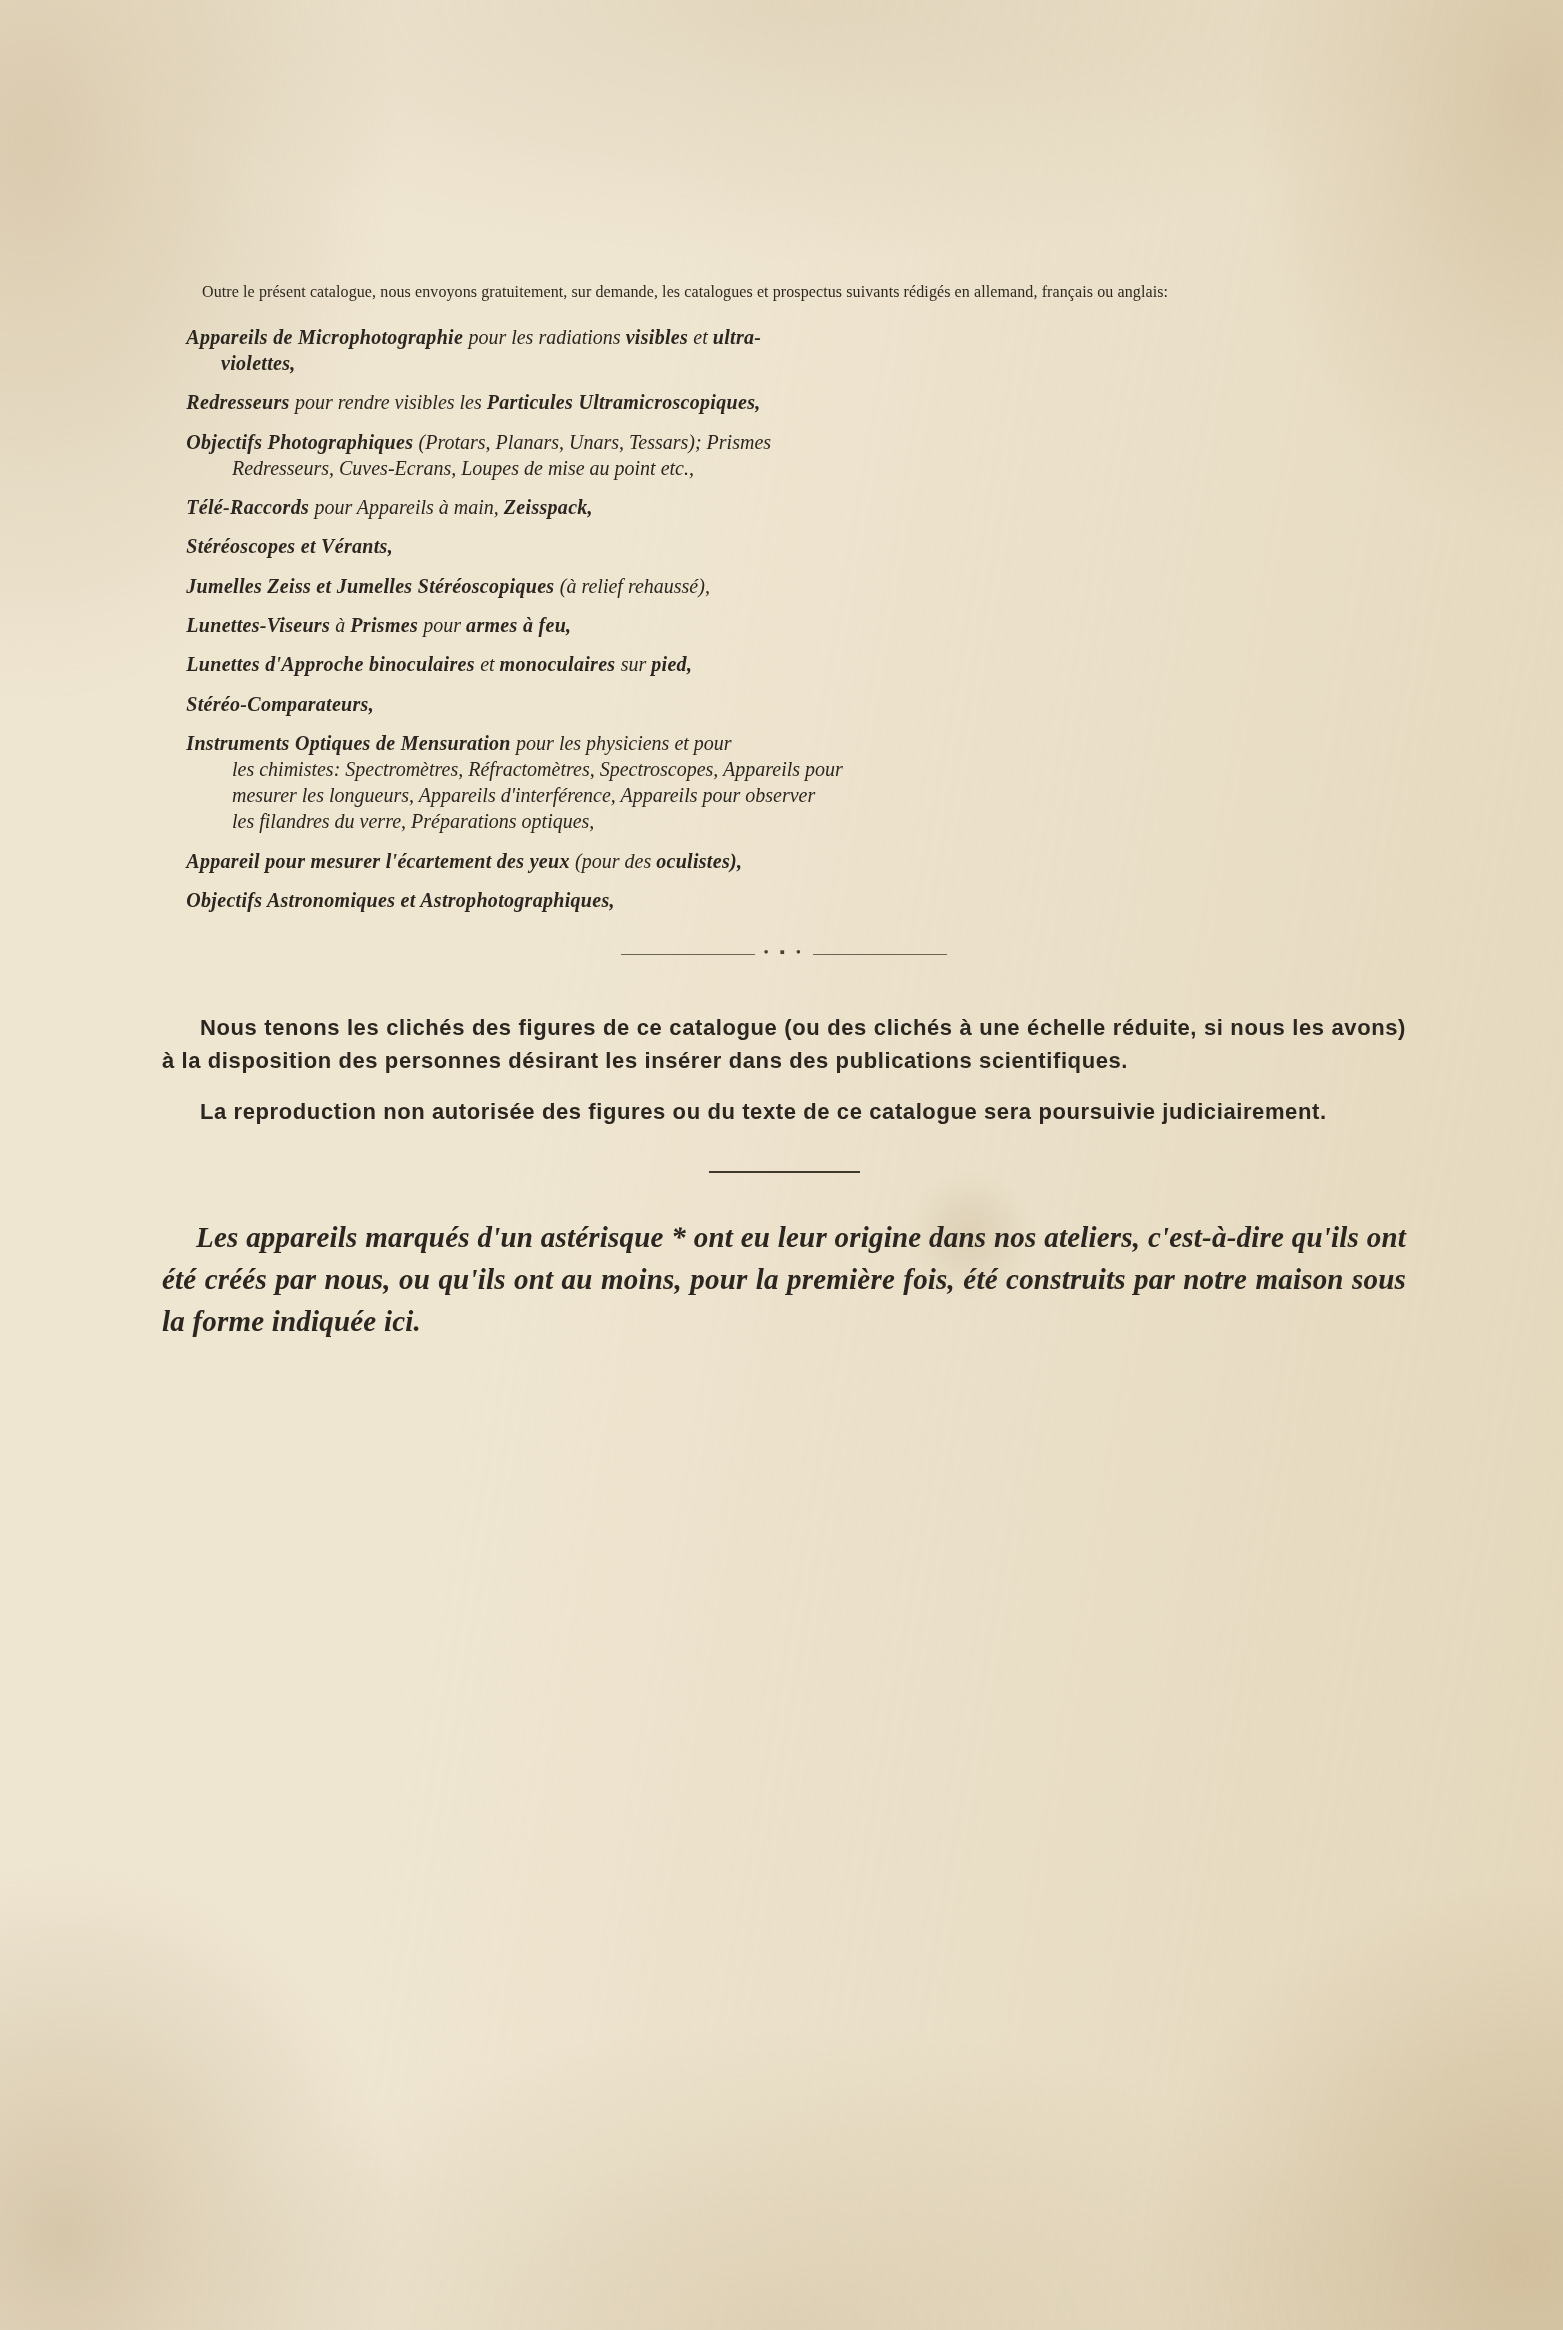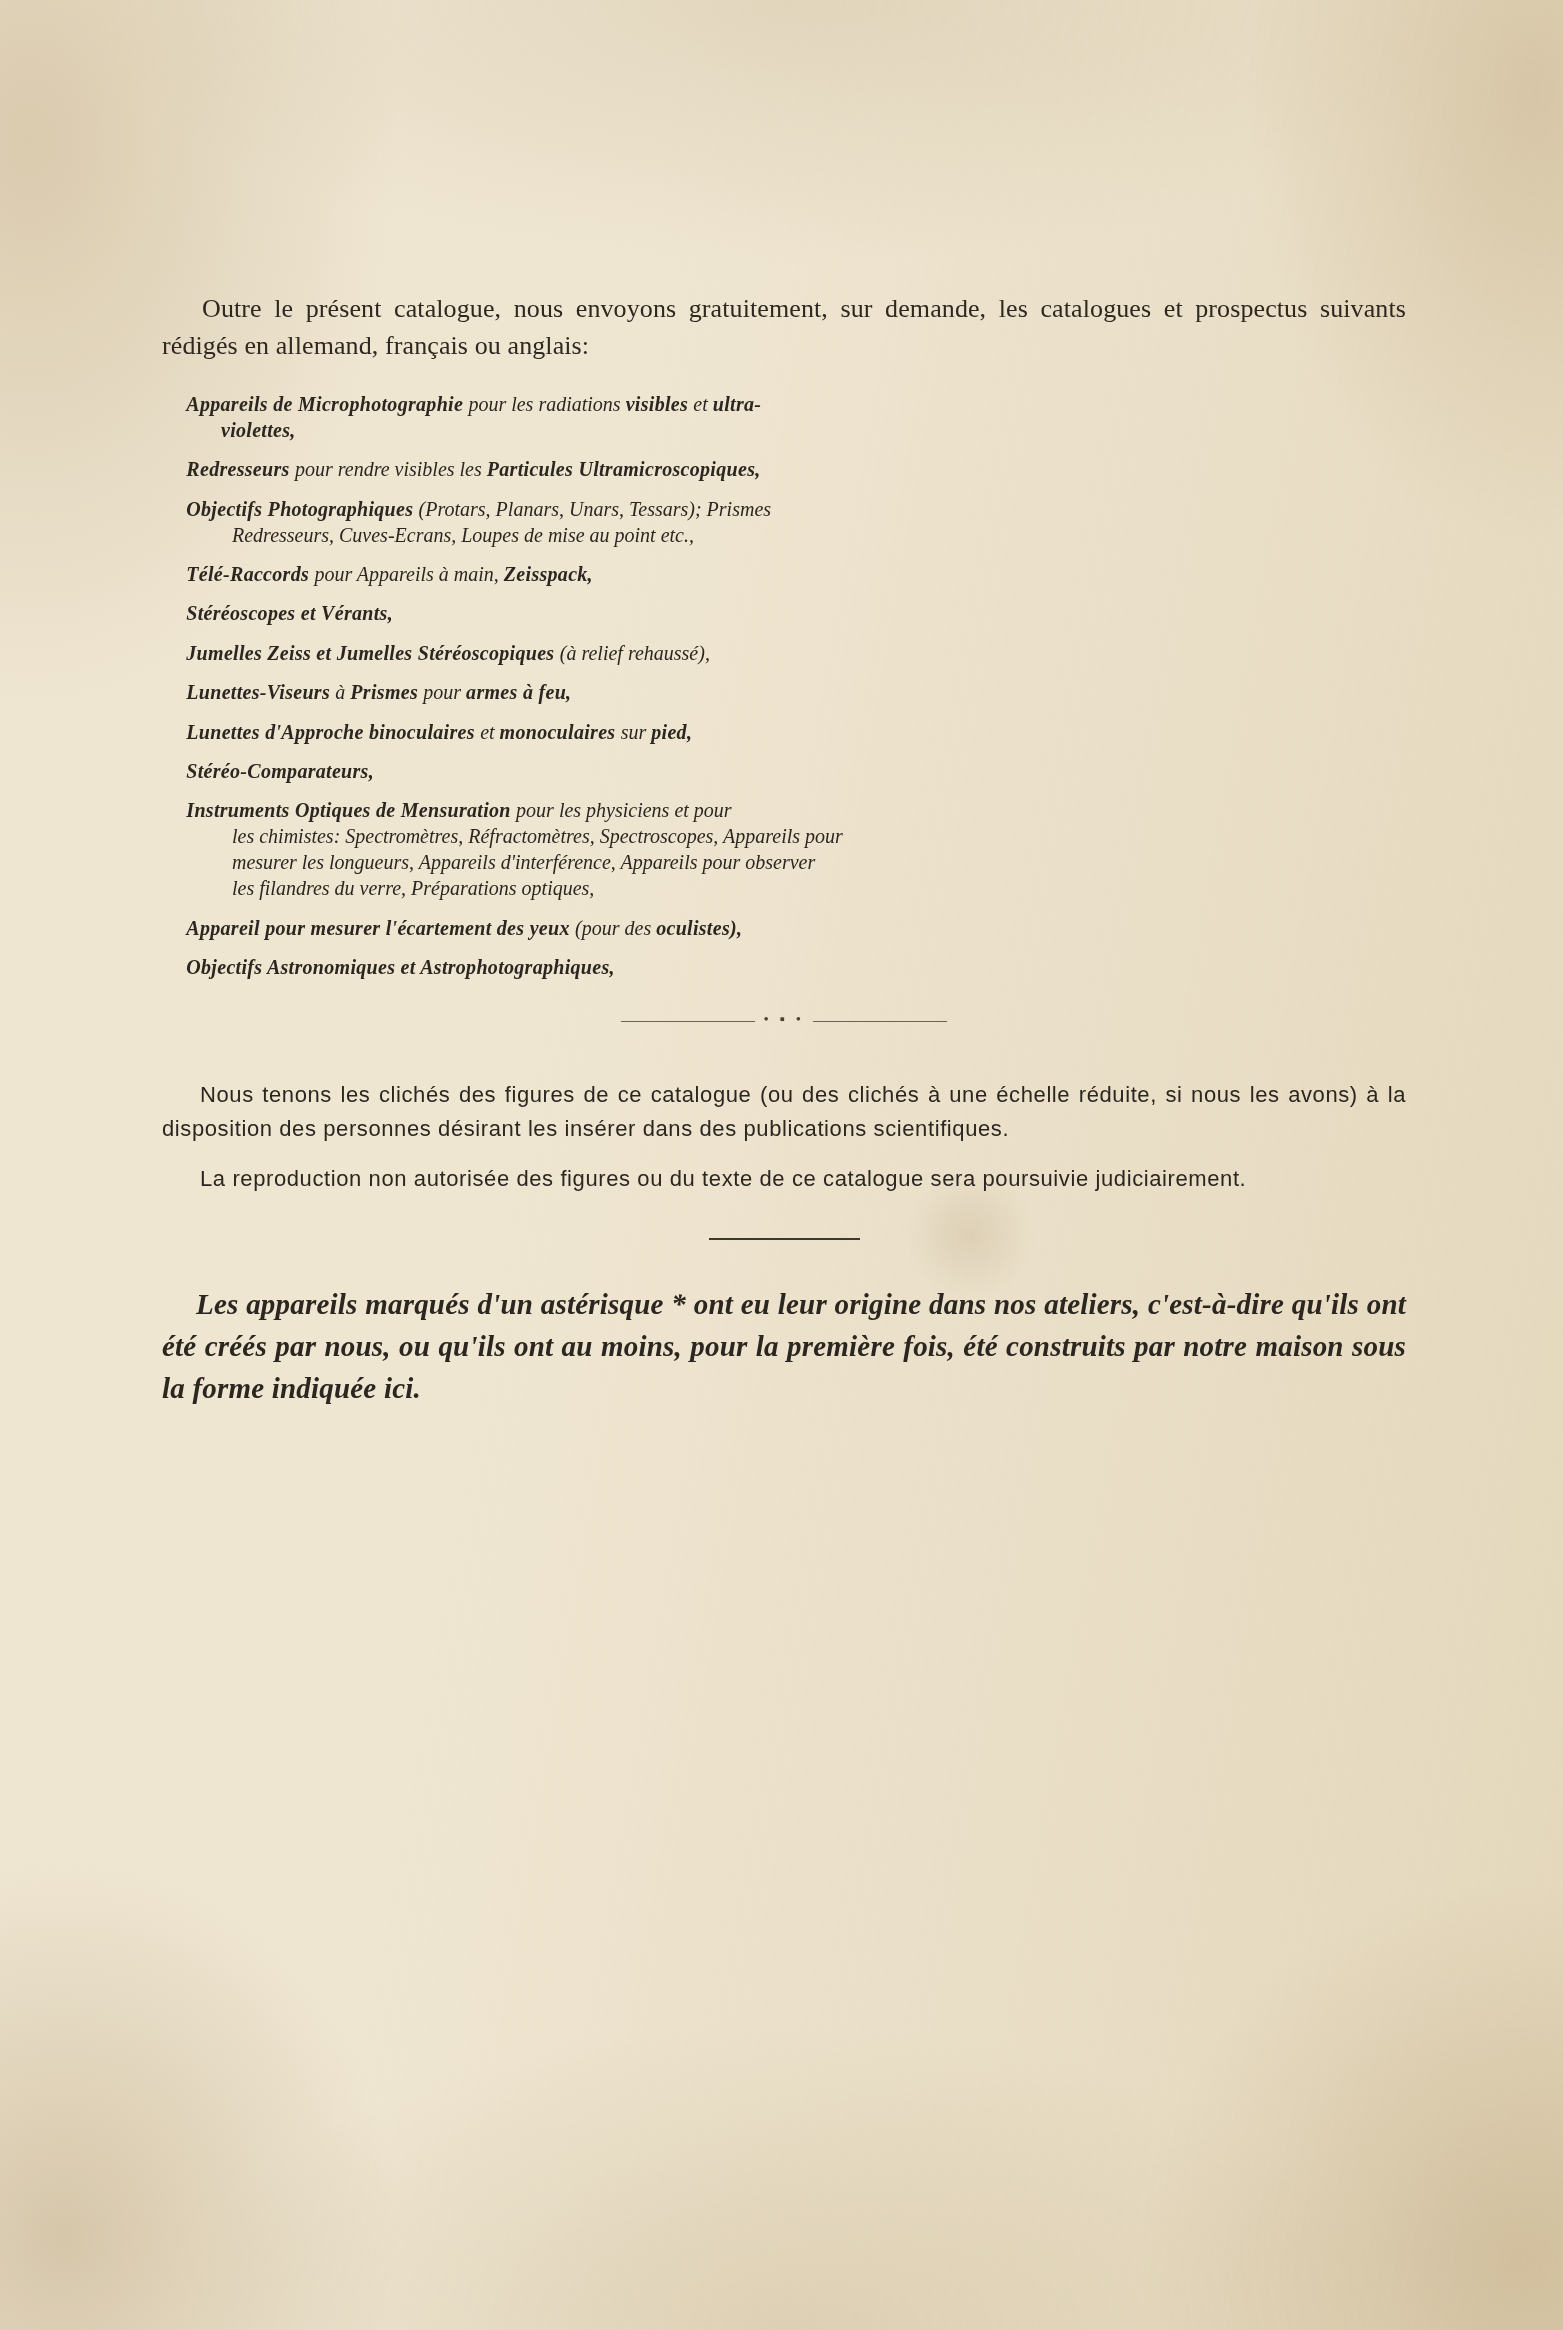--- a/index.html
+++ b/index.html
@@ -38,21 +38,21 @@
   }
   .content {
     position: absolute;
     left: 162px;
     top: 265px;
     width: 1244px;
   }
 
   
   .intro {
-    font-size: 26px;
+    font-size: 16px;
     line-height: 1.42;
     text-align: justify;
     text-indent: 40px;
     letter-spacing: 0.1px;
     color: #2e2820;
   }
 
   
   .catalogue-list {
     margin: 20px 0 0 0;
@@ -118,20 +118,21 @@
     font-family: "Liberation Sans", sans-serif;
     font-size: 22px;
     line-height: 1.52;
     text-align: justify;
     letter-spacing: 0.6px;
     color: #2b2620;
   }
   .notice p {
     margin: 0 0 17.5px 0;
     text-indent: 38px;
+    font-weight: bold;
   }
   .notice p:last-child { margin-bottom: 0; }
 
   
   .short-rule {
     width: 151px;
     height: 2.3px;
     background: #3f382d;
     margin: 42px auto 0 auto;
   }

